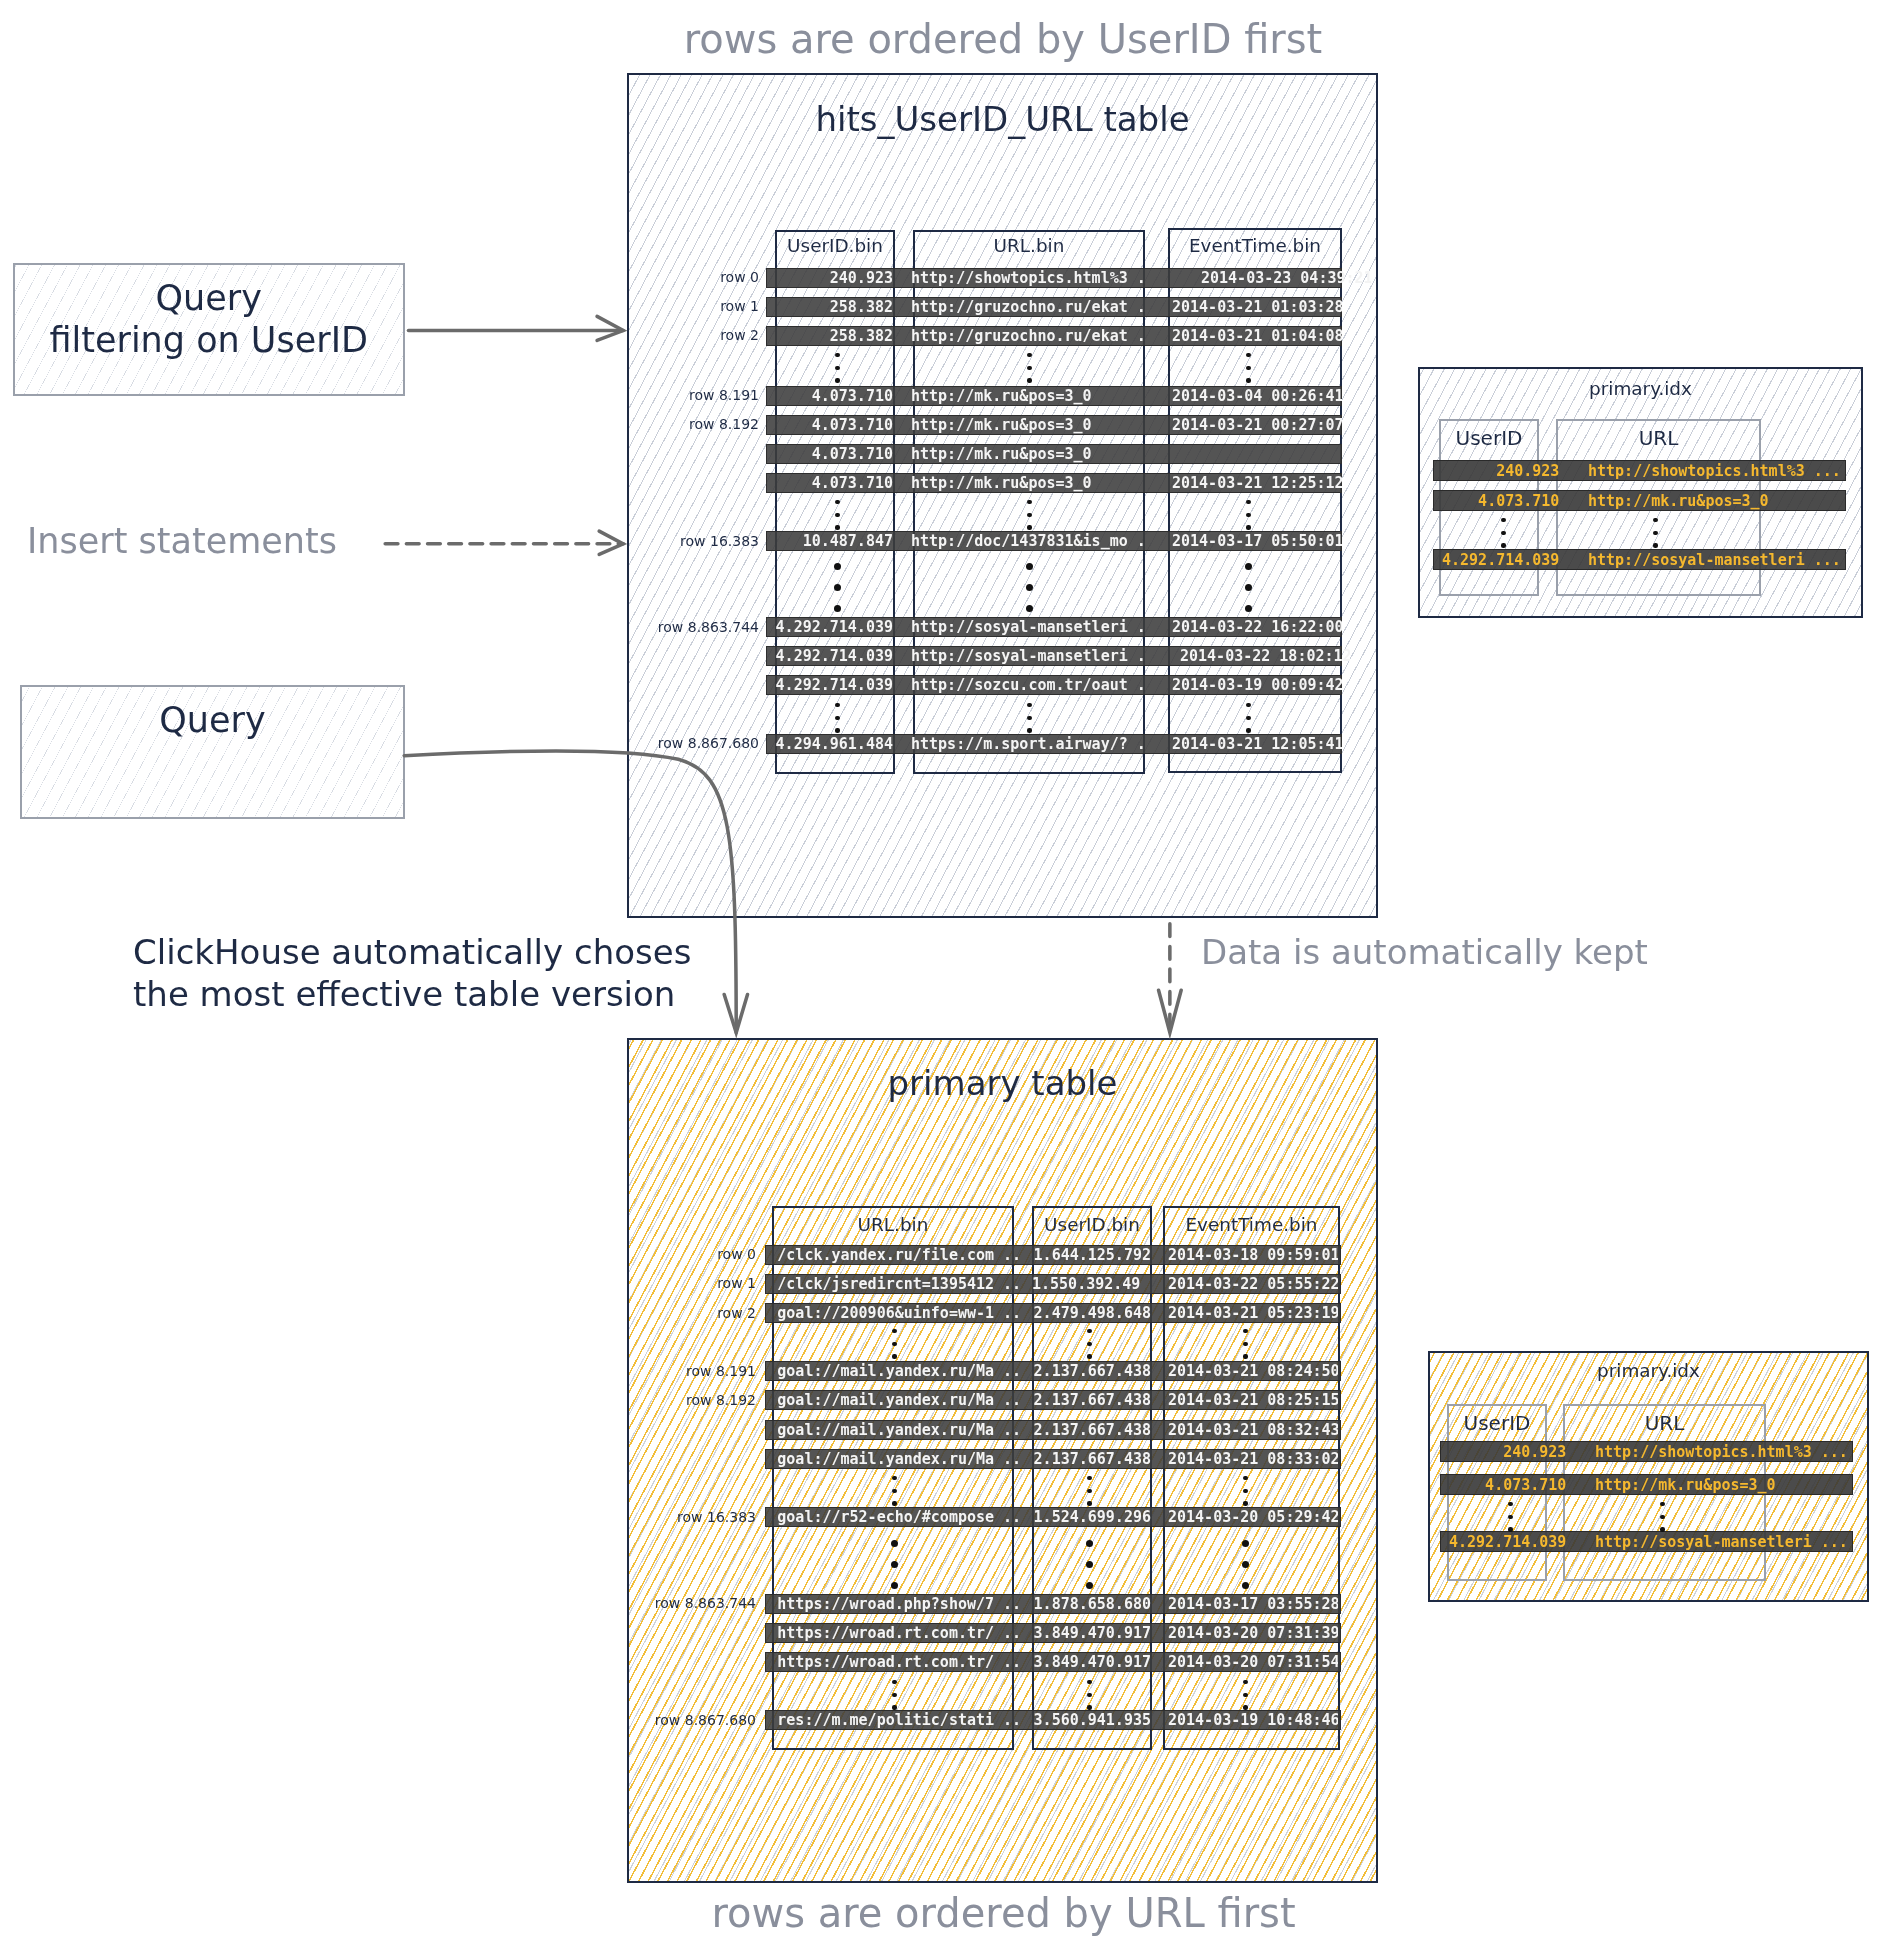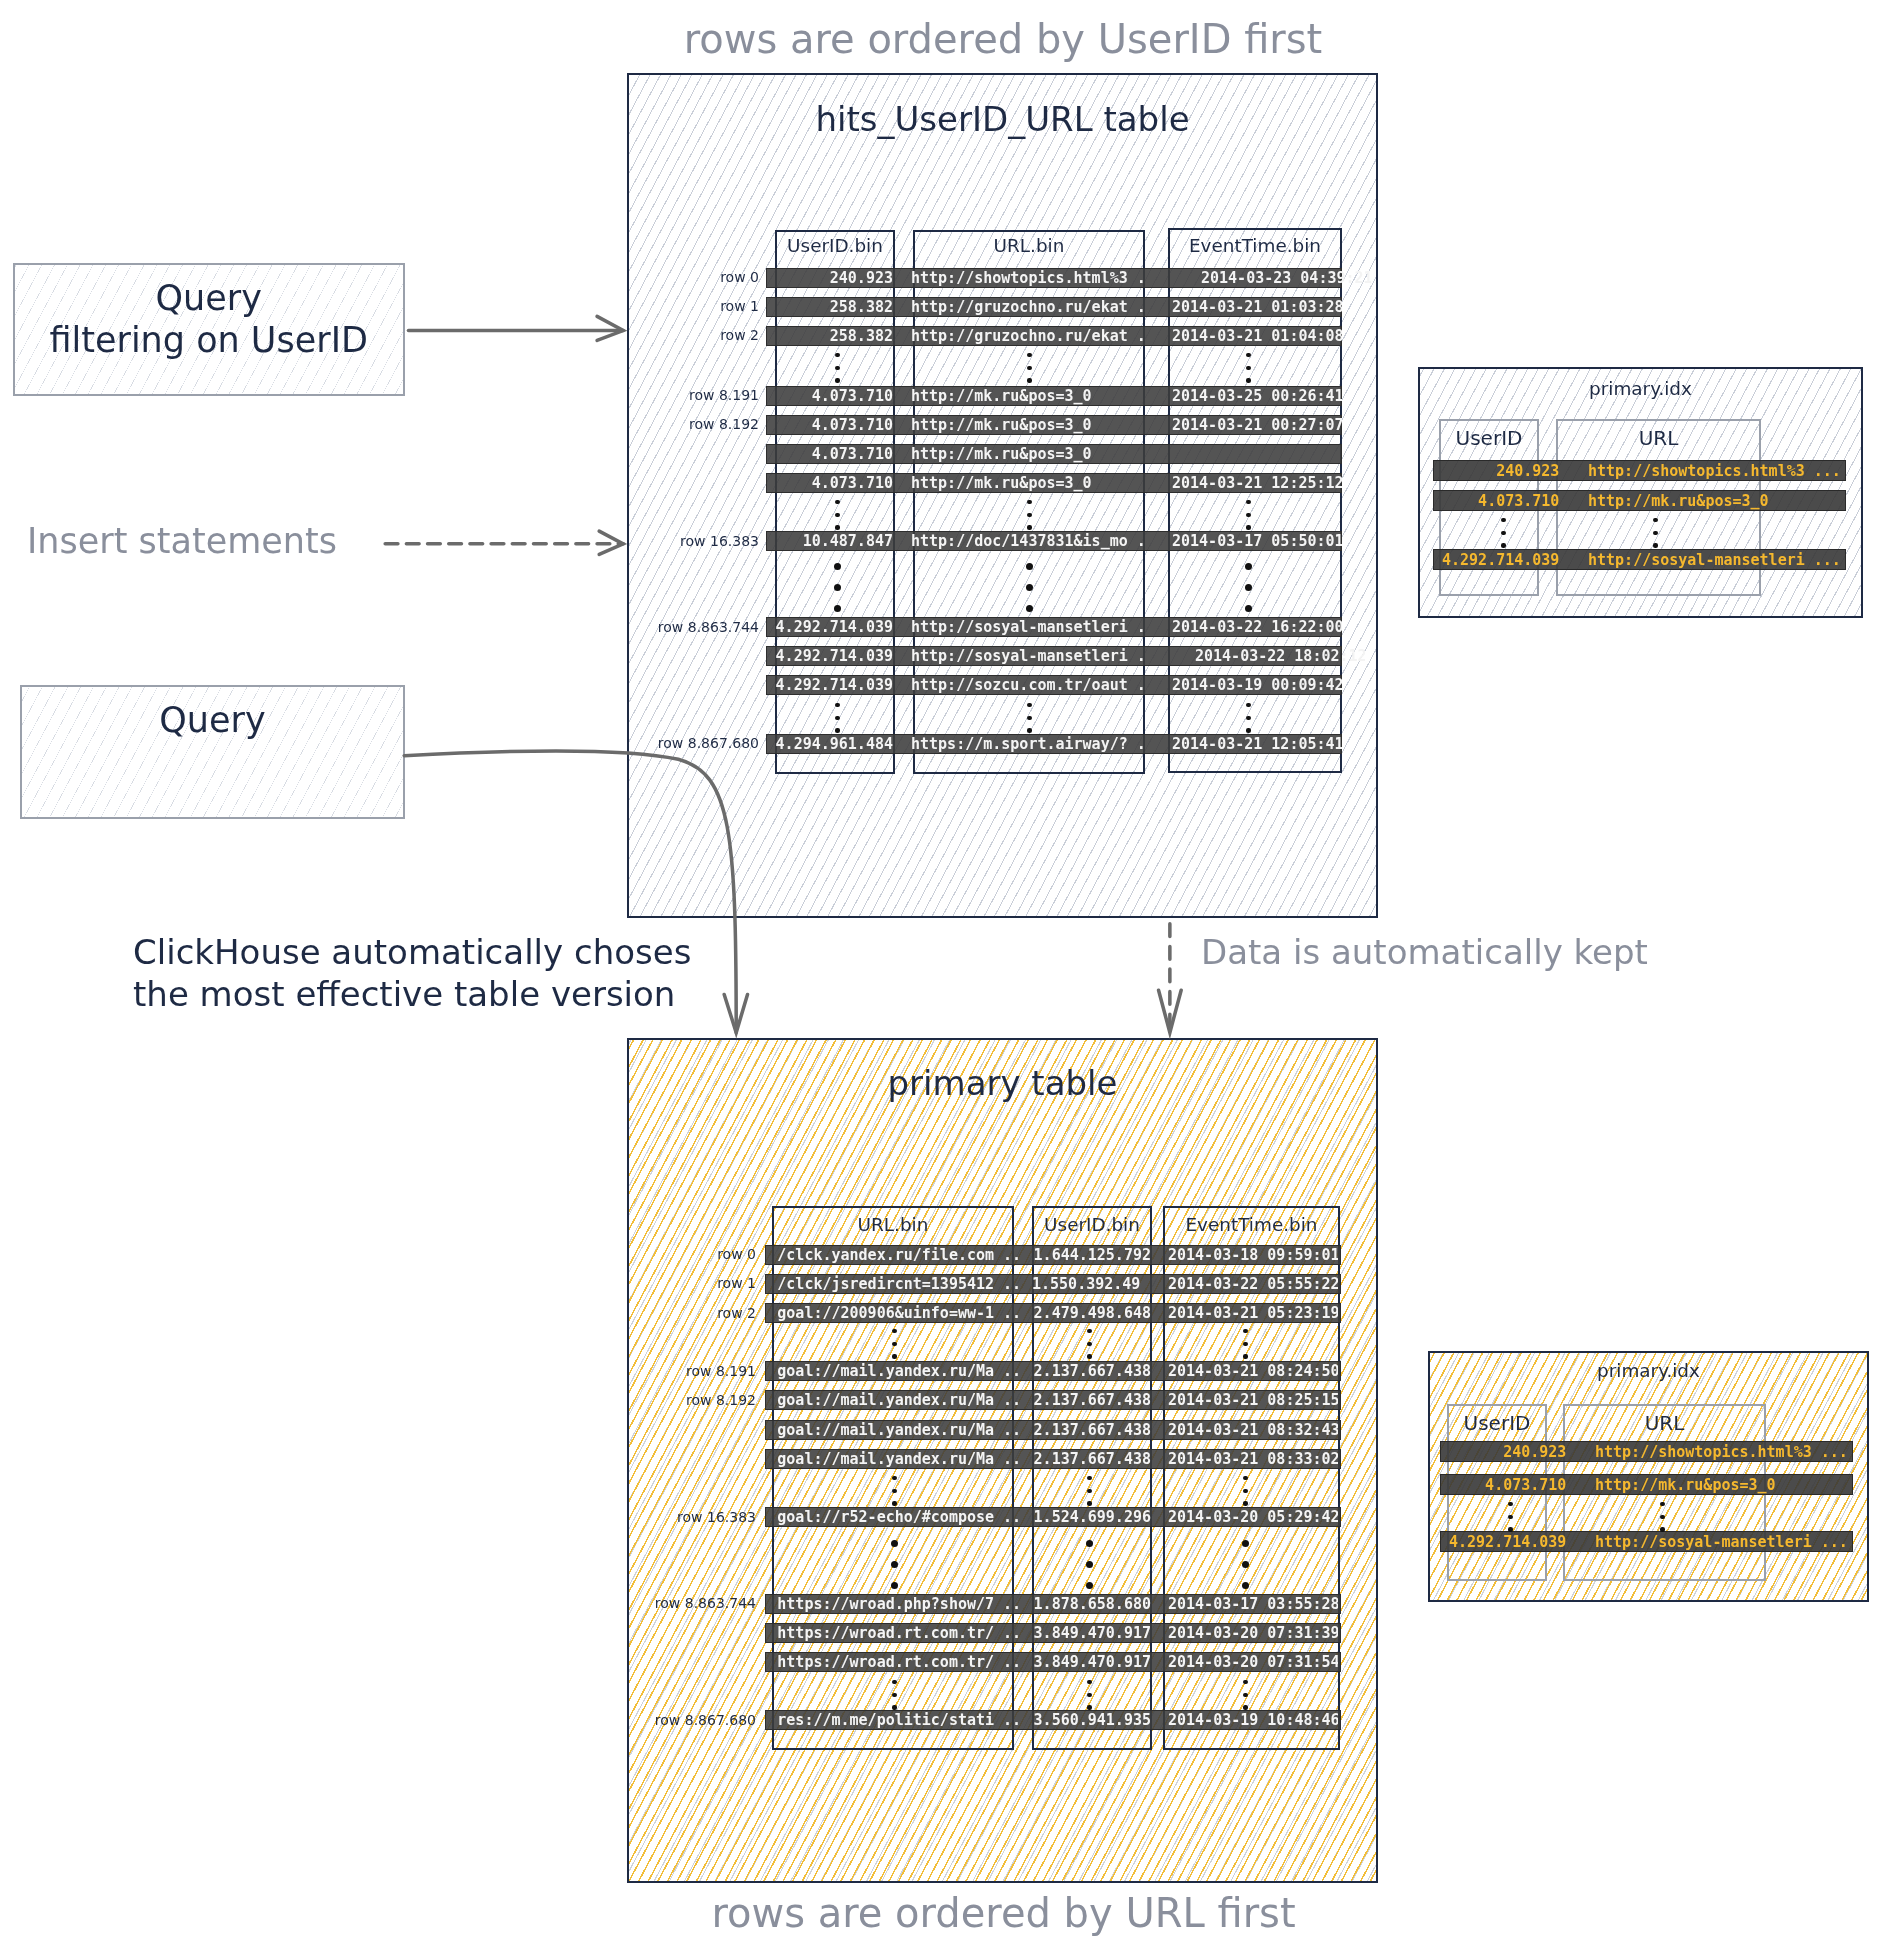--- a/index.html
+++ b/index.html
@@ -81,21 +81,21 @@
     <div class="rowlbl hand" style="left:618px; top:327px;">row 2</div>
     <div class="abs bar" style="left:766px; top:326px; width:576px;">
       <div class="cell mono r" style="left:7px; width:119px;">258.382</div>
       <div class="cell mono" style="left:144px; width:233px;">http://gruzochno.ru/ekat ...</div>
       <div class="cell mono" style="left:405px; width:170px;">2014-03-21 01:04:08</div>
     </div>
     <div class="rowlbl hand" style="left:618px; top:387px;">row 8.191</div>
     <div class="abs bar" style="left:766px; top:386px; width:576px;">
       <div class="cell mono r" style="left:7px; width:119px;">4.073.710</div>
       <div class="cell mono" style="left:144px; width:233px;">http://mk.ru&amp;pos=3_0</div>
-      <div class="cell mono" style="left:405px; width:170px;">2014-03-25 00:26:41</div>
+      <div class="cell mono" style="left:405px; width:170px;">2014-03-04 00:26:41</div>
     </div>
     <div class="rowlbl hand" style="left:618px; top:416px;">row 8.192</div>
     <div class="abs bar" style="left:766px; top:415px; width:576px;">
       <div class="cell mono r" style="left:7px; width:119px;">4.073.710</div>
       <div class="cell mono" style="left:144px; width:233px;">http://mk.ru&amp;pos=3_0</div>
       <div class="cell mono" style="left:405px; width:170px;">2014-03-21 00:27:07</div>
     </div>
     <div class="abs bar" style="left:766px; top:444px; width:576px;">
       <div class="cell mono r" style="left:7px; width:119px;">4.073.710</div>
       <div class="cell mono" style="left:144px; width:233px;">http://mk.ru&amp;pos=3_0</div>
@@ -114,21 +114,21 @@
     </div>
     <div class="rowlbl hand" style="left:618px; top:619px;">row 8.863.744</div>
     <div class="abs bar" style="left:766px; top:617px; width:576px;">
       <div class="cell mono r" style="left:7px; width:119px;">4.292.714.039</div>
       <div class="cell mono" style="left:144px; width:233px;">http://sosyal-mansetleri ...</div>
       <div class="cell mono" style="left:405px; width:170px;">2014-03-22 16:22:00</div>
     </div>
     <div class="abs bar" style="left:766px; top:646px; width:576px;">
       <div class="cell mono r" style="left:7px; width:119px;">4.292.714.039</div>
       <div class="cell mono" style="left:144px; width:233px;">http://sosyal-mansetleri ...</div>
-      <div class="cell mono" style="left:428px; width:170px;text-align:center;">2014-03-22 18:02:12</div>
+      <div class="cell mono" style="left:413px; width:170px;text-align:center;">2014-03-22 18:02:12</div>
     </div>
     <div class="abs bar" style="left:766px; top:675px; width:576px;">
       <div class="cell mono r" style="left:7px; width:119px;">4.292.714.039</div>
       <div class="cell mono" style="left:144px; width:233px;">http://sozcu.com.tr/oaut ...</div>
       <div class="cell mono" style="left:405px; width:170px;">2014-03-19 00:09:42</div>
     </div>
     <div class="rowlbl hand" style="left:618px; top:735px;">row 8.867.680</div>
     <div class="abs bar" style="left:766px; top:734px; width:576px;">
       <div class="cell mono r" style="left:7px; width:119px;">4.294.961.484</div>
       <div class="cell mono" style="left:144px; width:233px;">https://m.sport.airway/? ...</div>

